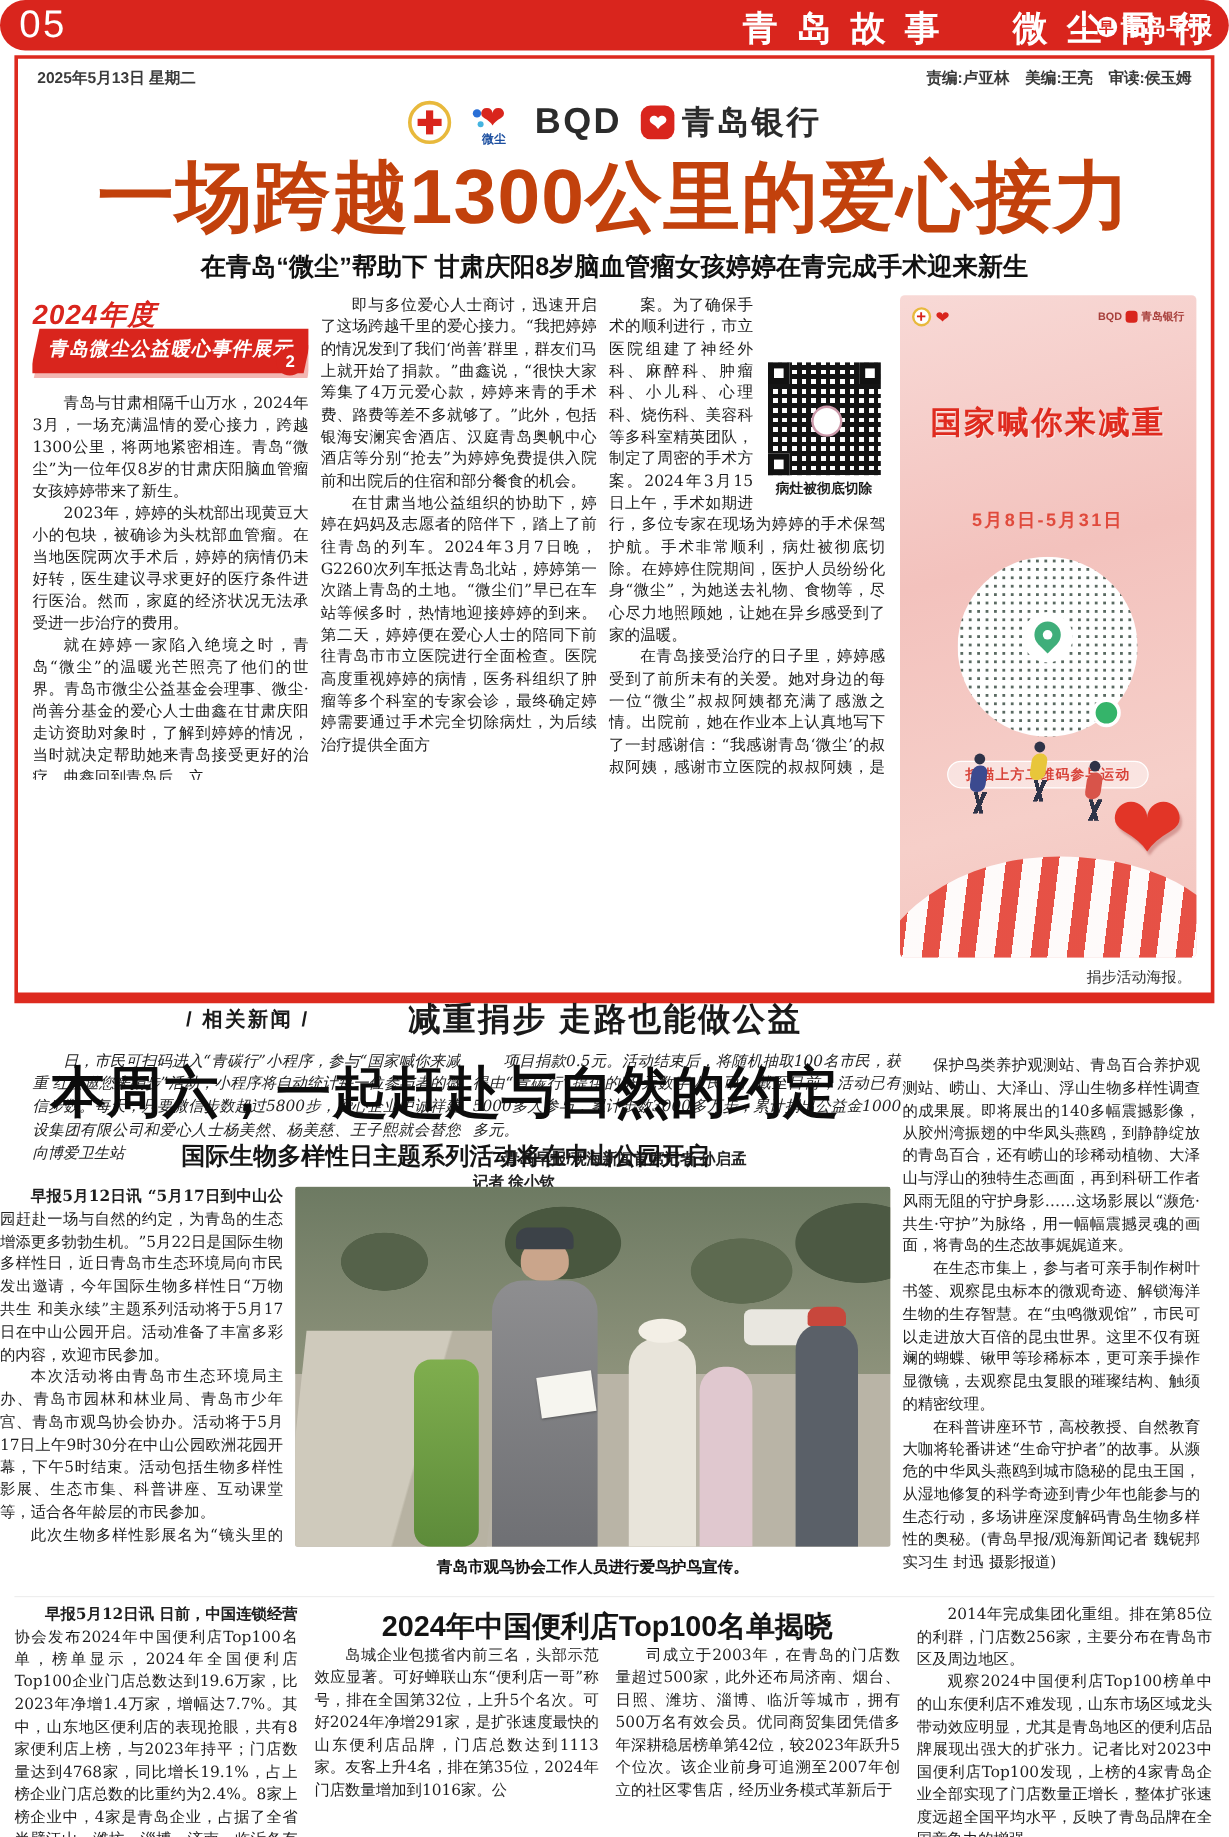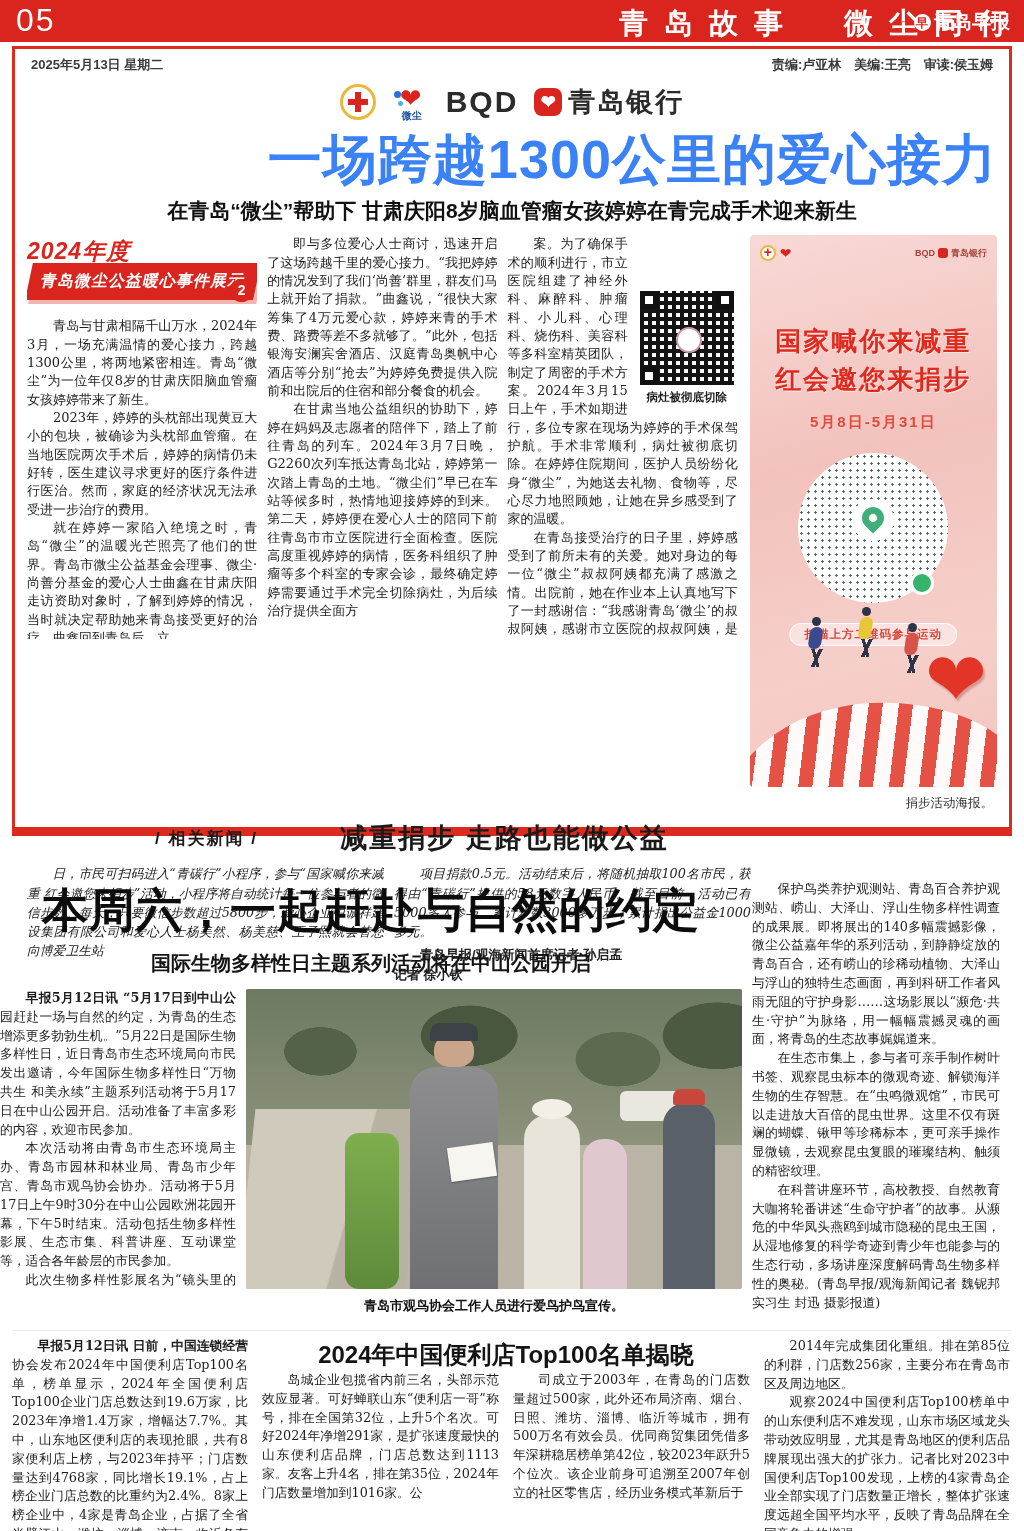--- a/index.html
+++ b/index.html
@@ -1,21 +1,21 @@
 <!DOCTYPE html>
 <html><head>
 <meta charset="utf-8">
 <style>
   * { margin:0; padding:0; box-sizing:border-box; }
   html,body { width:1024px; height:1531px; background:#fff; overflow:hidden;
               font-family:"Liberation Sans", sans-serif; }
 
   
   .masthead { position:absolute; left:0; top:0; width:1024px; height:42px;
-              background:#d9251d; color:#fff; }
+              background:#d9251d; color:#fff;border-radius:21px; }
   .page-num { position:absolute; left:16px; top:2px; font-size:32px; font-weight:400; letter-spacing:2px; }
   .mast-title { position:absolute; left:0; right:0; top:4px; text-align:right; font-size:29px;
                 font-weight:700; letter-spacing:16px; font-family:"Liberation Serif", serif; }
   .brand { position:absolute; right:14px; top:9px; font-size:19px; font-weight:800; display:flex; align-items:center; gap:3px;}
   .brand-icon { width:17px; height:17px; background:#fff; border-radius:50%; display:inline-block; position:relative;}
   .brand-icon::after { content:"早"; position:absolute; left:2px; top:1px; font-size:12px; color:#d9251d; font-weight:900;}
 
   
   .main-box { position:absolute; left:12px; top:46px; width:1000px; height:790px;
               border:3px solid #dd2a1f; border-bottom-width:9px; background:#fff; padding:5px 12px; }
@@ -28,21 +28,21 @@
   .wc-heart { position:absolute; left:8px; top:0; font-size:26px; color:#d9251d;}
   .wc-dot1 { position:absolute; left:2px; top:8px; width:7px; height:7px; border-radius:50%; background:#2a6fd6;}
   .wc-dot2 { position:absolute; left:6px; top:18px; width:5px; height:5px; border-radius:50%; background:#45b4e0;}
   .wc-text { position:absolute; left:10px; bottom:-2px; font-size:10px; color:#1c4fa0; font-weight:800;}
   .bqd-text { font-size:30px; font-weight:800; color:#2b2b2b; letter-spacing:2px;}
   .bank-logo { display:flex; align-items:center; gap:6px;}
   .bank-mark { width:28px; height:28px; border-radius:8px; background:#d9251d; color:#fff; display:flex;
                align-items:center; justify-content:center; font-size:18px; font-weight:900;}
   .bank-name { font-size:27px; font-weight:800; color:#2b2b2b; letter-spacing:2px;}
 
-  .headline1 { text-align:right; font-size:54px; font-weight:900; color:#3b82f6; letter-spacing:1px;
+  .headline1 { text-align:center; font-size:64px; font-weight:900; color:#c2410c; letter-spacing:1px;
                line-height:1.08; margin-top:4px; }
   .subheadline1 { text-align:center; font-size:21px; font-weight:800; color:#111; margin:9px 0 10px; }
 
   .content-row { display:flex; gap:12px; }
   .cols { width:724px; display:flex; gap:10px; }
   .col { flex:1; height:404px; overflow:hidden; font-family:"DejaVu Serif","Liberation Serif",serif;
          font-size:13px; line-height:1.41; color:#1d1d1d; text-align:justify; }
   .col p { text-indent:2em; }
 
   .badge-wrap { height:76px; position:relative; margin-bottom:6px; }
@@ -248,21 +248,20 @@
             <span class="p-heart-mini">❤</span>
           </span>
           <span class="p-brands">
             <span>BQD</span>
             <span class="p-bank-dot"></span>
             <span>青岛银行</span>
           </span>
         </div>
         <div class="p-slogan">
           <div>国家喊你来减重</div>
-          <div>红会邀您来捐步</div>
         </div>
         <div class="p-dates">5月8日-5月31日</div>
         <div class="p-qr">
           <span class="p-pin"></span>
           <span class="p-qr-green"></span>
         </div>
         <div class="p-ribbon">扫描上方二维码参与运动</div>
         <div class="p-track"></div>
         <div class="p-heart-big">❤</div>
         <div class="runner" style="left:54px; bottom:118px;">
@@ -321,21 +320,21 @@
         <div class="person p-man"></div>
         <div class="p-paper"></div>
         <div class="person p-kid-white"></div>
         <div class="person p-kid-pink"></div>
         <div class="person p-red-cap"></div>
       </div>
     </div>
     <div class="photo-cap">青岛市观鸟协会工作人员进行爱鸟护鸟宣传。</div>
   </div>
   <div class="s2-right">
-    <p>保护鸟类养护观测站、青岛百合养护观测站、崂山、大泽山、浮山生物多样性调查的成果展。即将展出的140多幅震撼影像，微尘公益嘉年华的系列活动，到静静绽放的青岛百合，还有崂山的珍稀动植物、大泽山与浮山的独特生态画面，再到科研工作者风雨无阻的守护身影……这场影展以“濒危·共生·守护”为脉络，用一幅幅震撼灵魂的画面，将青岛的生态故事娓娓道来。</p>
+    <p>保护鸟类养护观测站、青岛百合养护观测站、崂山、大泽山、浮山生物多样性调查的成果展。即将展出的140多幅震撼影像，从胶州湾振翅的中华凤头燕鸥，到静静绽放的青岛百合，还有崂山的珍稀动植物、大泽山与浮山的独特生态画面，再到科研工作者风雨无阻的守护身影……这场影展以“濒危·共生·守护”为脉络，用一幅幅震撼灵魂的画面，将青岛的生态故事娓娓道来。</p>
     <p>在生态市集上，参与者可亲手制作树叶书签、观察昆虫标本的微观奇迹、解锁海洋生物的生存智慧。在“虫鸣微观馆”，市民可以走进放大百倍的昆虫世界。这里不仅有斑斓的蝴蝶、锹甲等珍稀标本，更可亲手操作显微镜，去观察昆虫复眼的璀璨结构、触须的精密纹理。</p>
     <p>在科普讲座环节，高校教授、自然教育大咖将轮番讲述“生命守护者”的故事。从濒危的中华凤头燕鸥到城市隐秘的昆虫王国，从湿地修复的科学奇迹到青少年也能参与的生态行动，多场讲座深度解码青岛生物多样性的奥秘。(青岛早报/观海新闻记者 魏铌邦 实习生 封迅 摄影报道)</p>
   </div>
 </div>
 
 <div class="section3">
   <div class="s3-col s3-left">
     <p class="lead">早报5月12日讯 日前，中国连锁经营协会发布2024年中国便利店Top100名单，榜单显示，2024年全国便利店Top100企业门店总数达到19.6万家，比2023年净增1.4万家，增幅达7.7%。其中，山东地区便利店的表现抢眼，共有8家便利店上榜，与2023年持平；门店数量达到4768家，同比增长19.1%，占上榜企业门店总数的比重约为2.4%。8家上榜企业中，4家是青岛企业，占据了全省半壁江山，潍坊、淄博、济南、临沂各有1家。</p>
   </div>
   <div class="s3-mid">

